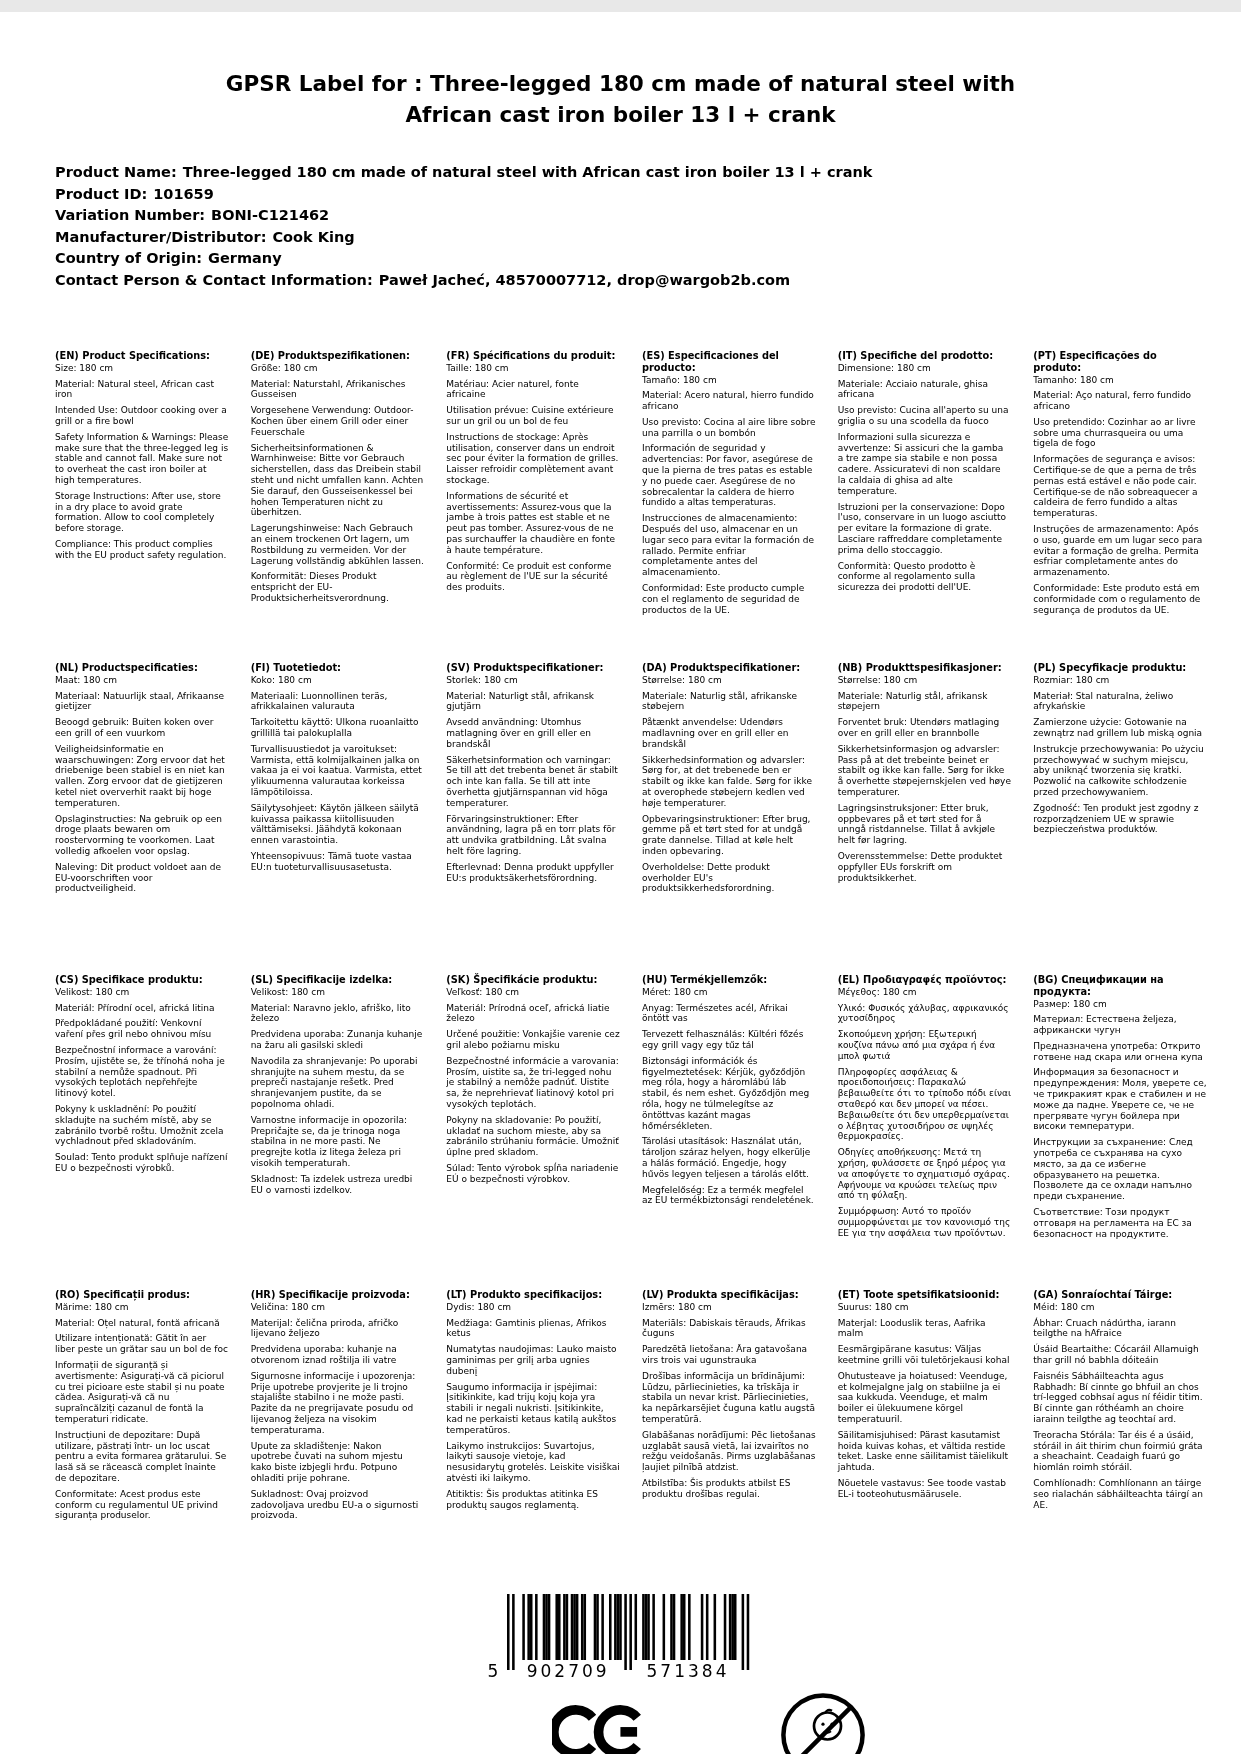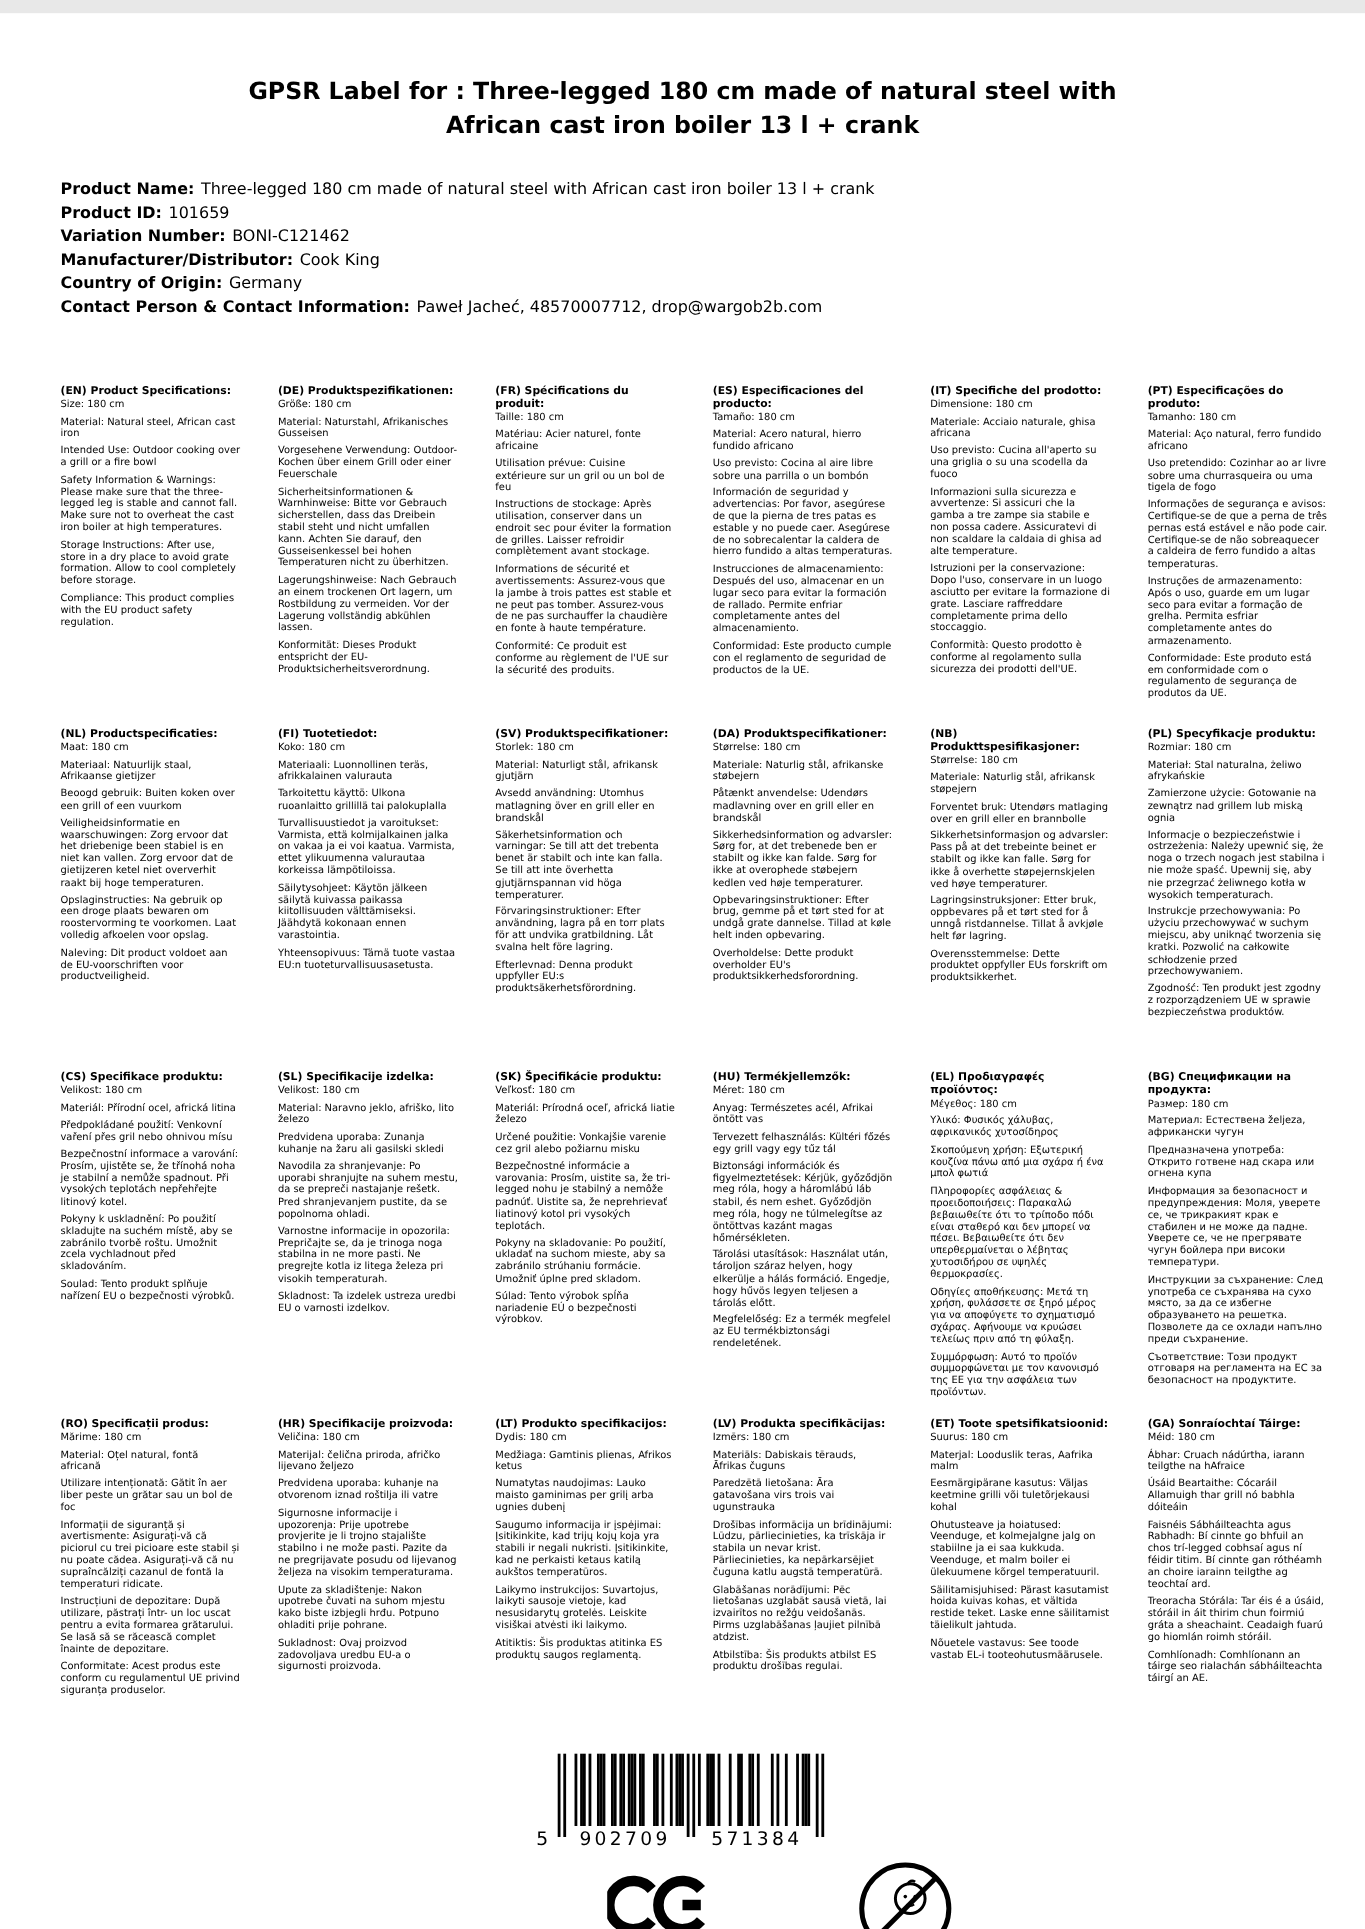--- a/index.html
+++ b/index.html
@@ -9,27 +9,27 @@
     font-family:"DejaVu Sans","Liberation Sans",sans-serif;
   }
   
   .title{
     position:absolute;top:56px;left:0;right:0;text-align:center;
     font-size:21.5px;font-weight:bold;line-height:31px;letter-spacing:0px;
   }
   
   .product-info{position:absolute;left:55px;top:150px;font-size:14.5px;line-height:21.5px;}
   .pi-label{font-weight:bold;text-align:center;}
-  .pi-value{font-weight:normal;margin-left:6px;}
+  .pi-value{font-weight:bold;margin-left:6px;}
   
   .lang-grid{
     position:absolute;left:55px;top:338px;width:1152px;
     display:grid;grid-template-columns:repeat(6,1fr);
     grid-template-rows:312px 312px 315px auto;
-    column-gap:34px;
+    column-gap:22px;
   }
   .lang-block{overflow:visible;}
   .lang-heading{font-size:9.8px;font-weight:bold;margin:0 0 1px 0;line-height:1.2;}
   .lang-par{font-size:9px;line-height:1.2;margin:0 0 5px 0;}
   
   .barcode-area{position:absolute;left:0;right:0;top:1582px;display:flex;justify-content:center;}
   
   .ce-mark{position:absolute;left:552px;top:1686px;}
   .age-warning{position:absolute;left:778px;top:1678px;}
 </style>
@@ -150,21 +150,20 @@
         <p class="lang-par">Forventet bruk: Utendørs matlaging over en grill eller en brannbolle</p>
         <p class="lang-par">Sikkerhetsinformasjon og advarsler: Pass på at det trebeinte beinet er stabilt og ikke kan falle. Sørg for ikke å overhette støpejernskjelen ved høye temperaturer.</p>
         <p class="lang-par">Lagringsinstruksjoner: Etter bruk, oppbevares på et tørt sted for å unngå ristdannelse. Tillat å avkjøle helt før lagring.</p>
         <p class="lang-par">Overensstemmelse: Dette produktet oppfyller EUs forskrift om produktsikkerhet.</p>
       </div>
       <div class="lang-block">
         <div class="lang-heading">(PL) Specyfikacje produktu:</div>
         <p class="lang-par">Rozmiar: 180 cm</p>
         <p class="lang-par">Materiał: Stal naturalna, żeliwo afrykańskie</p>
         <p class="lang-par">Zamierzone użycie: Gotowanie na zewnątrz nad grillem lub miską ognia</p>
-        <p class="lang-par">Informacje o bezpieczeństwie i ostrzeżenia: Należy upewnić się, że noga o trzech nogach jest stabilna i nie może spaść. Upewnij się, aby nie przegrzać żeliwnego kotła w wysokich temperaturach.</p>
         <p class="lang-par">Instrukcje przechowywania: Po użyciu przechowywać w suchym miejscu, aby uniknąć tworzenia się kratki. Pozwolić na całkowite schłodzenie przed przechowywaniem.</p>
         <p class="lang-par">Zgodność: Ten produkt jest zgodny z rozporządzeniem UE w sprawie bezpieczeństwa produktów.</p>
       </div>
       <div class="lang-block">
         <div class="lang-heading">(CS) Specifikace produktu:</div>
         <p class="lang-par">Velikost: 180 cm</p>
         <p class="lang-par">Materiál: Přírodní ocel, africká litina</p>
         <p class="lang-par">Předpokládané použití: Venkovní vaření přes gril nebo ohnivou mísu</p>
         <p class="lang-par">Bezpečnostní informace a varování: Prosím, ujistěte se, že třínohá noha je stabilní a nemůže spadnout. Při vysokých teplotách nepřehřejte litinový kotel.</p>
         <p class="lang-par">Pokyny k uskladnění: Po použití skladujte na suchém místě, aby se zabránilo tvorbě roštu. Umožnit zcela vychladnout před skladováním.</p>

